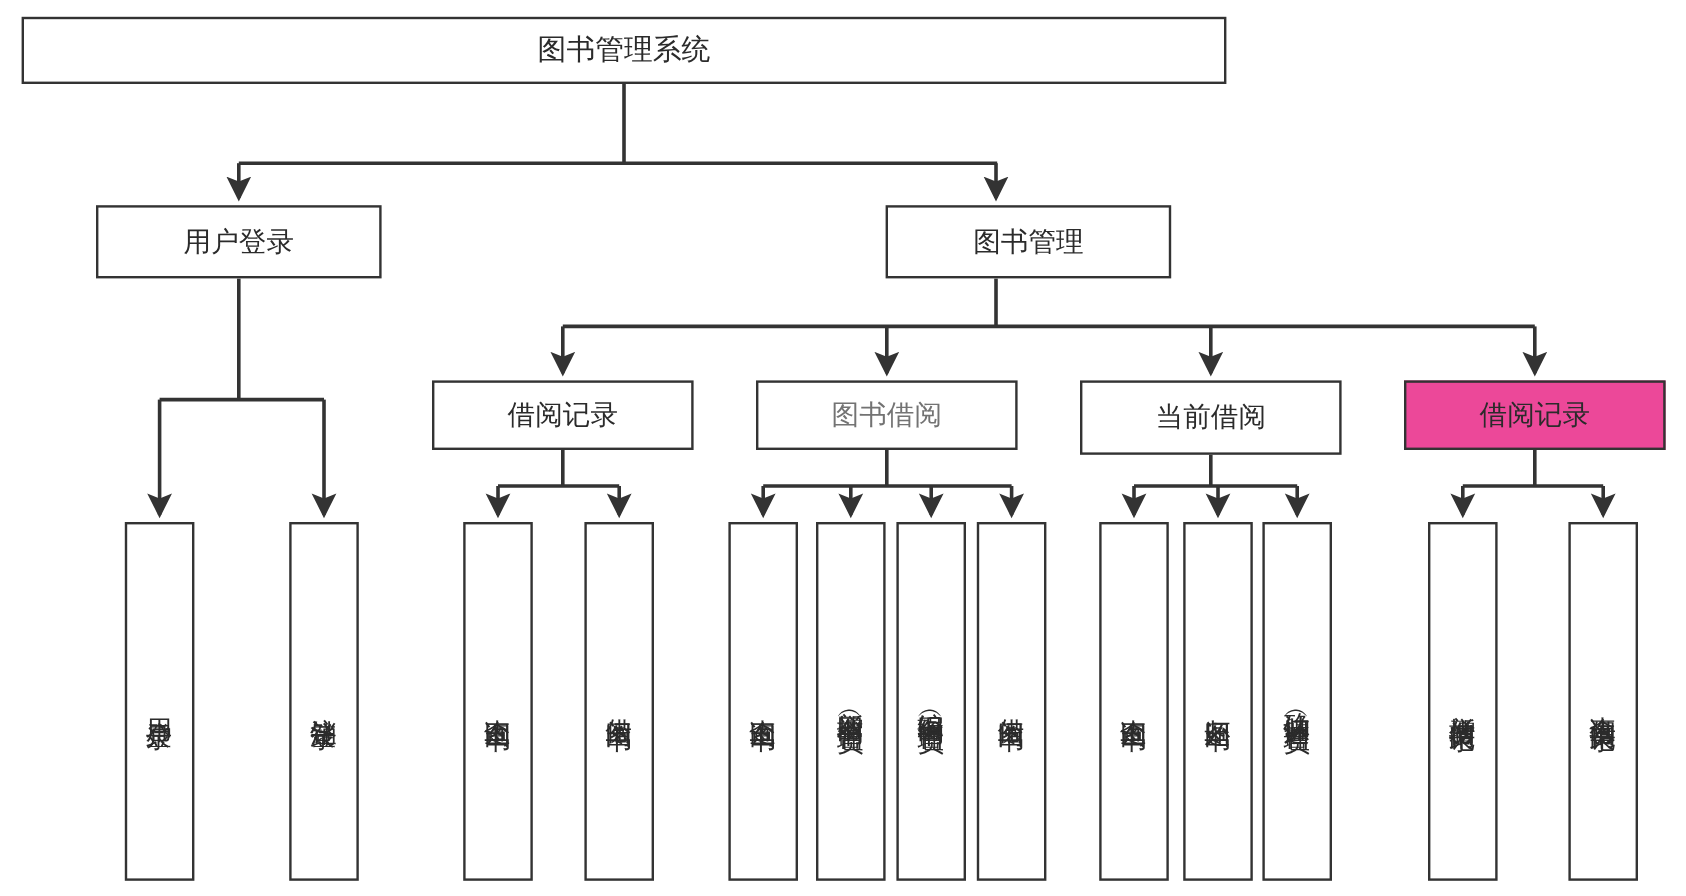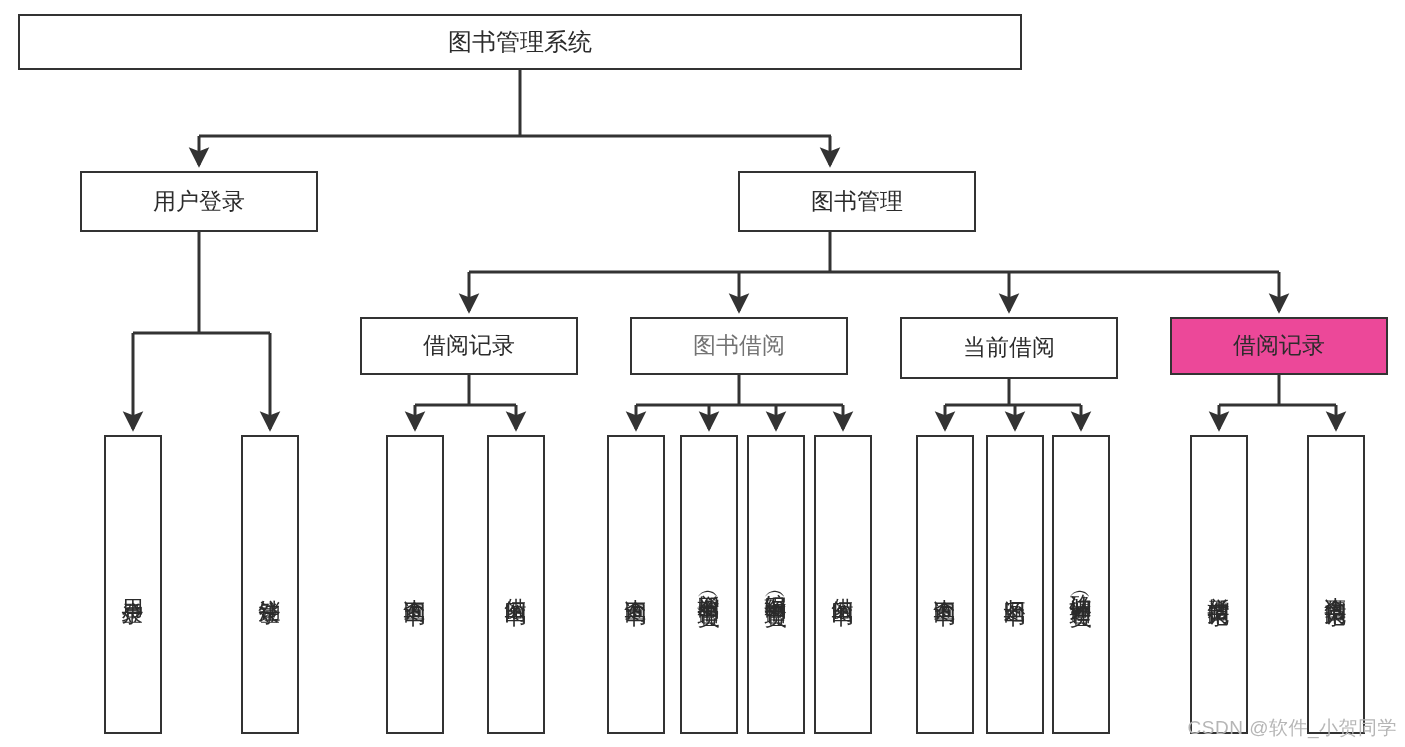--- a/index.html
+++ b/index.html
@@ -186,15 +186,14 @@
   <div class="node vert" style="left: 1052px; top: 435px; width: 58px; height: 299px; border-color: rgb(51, 51, 51); background: rgb(255, 255, 255); color: rgb(43, 43, 43);">
     <span class="label">确认归还（管理员）</span>
   </div>
   <div class="node vert" style="left: 1190px; top: 435px; width: 58px; height: 299px; border-color: rgb(51, 51, 51); background: rgb(255, 255, 255); color: rgb(43, 43, 43);">
     <span class="label">新增借阅记录</span>
   </div>
   <div class="node vert" style="left: 1307px; top: 435px; width: 58px; height: 299px; border-color: rgb(51, 51, 51); background: rgb(255, 255, 255); color: rgb(43, 43, 43);">
     <span class="label">查询借阅记录</span>
   </div>
 
-  <div id="watermark" style="color: rgb(182, 182, 182);">CSDN @软件_小贺同学</div>
 
 </div>
 
 </body></html>

